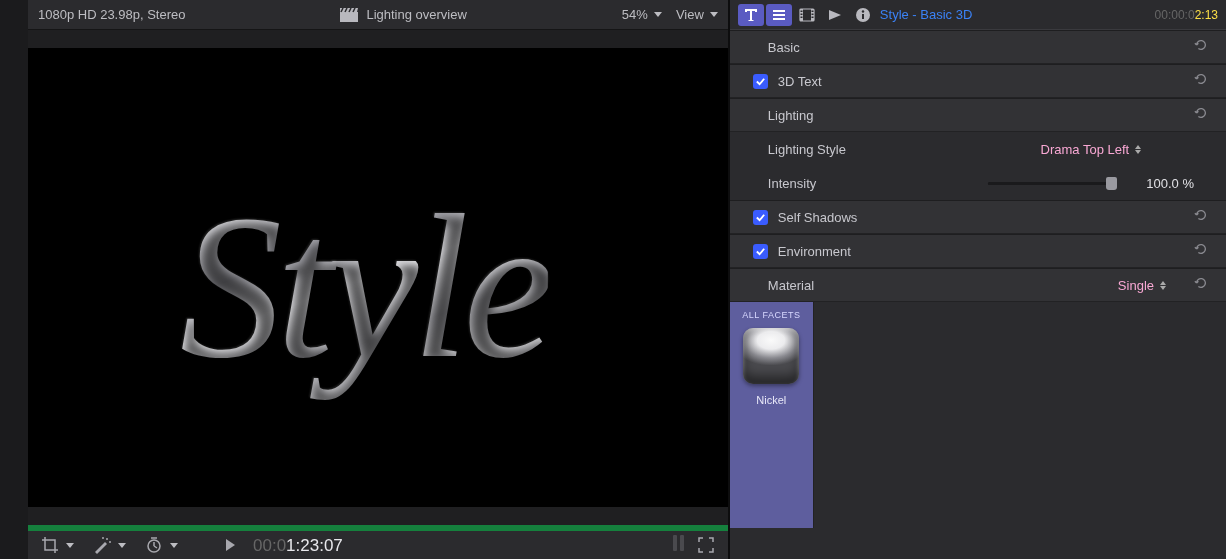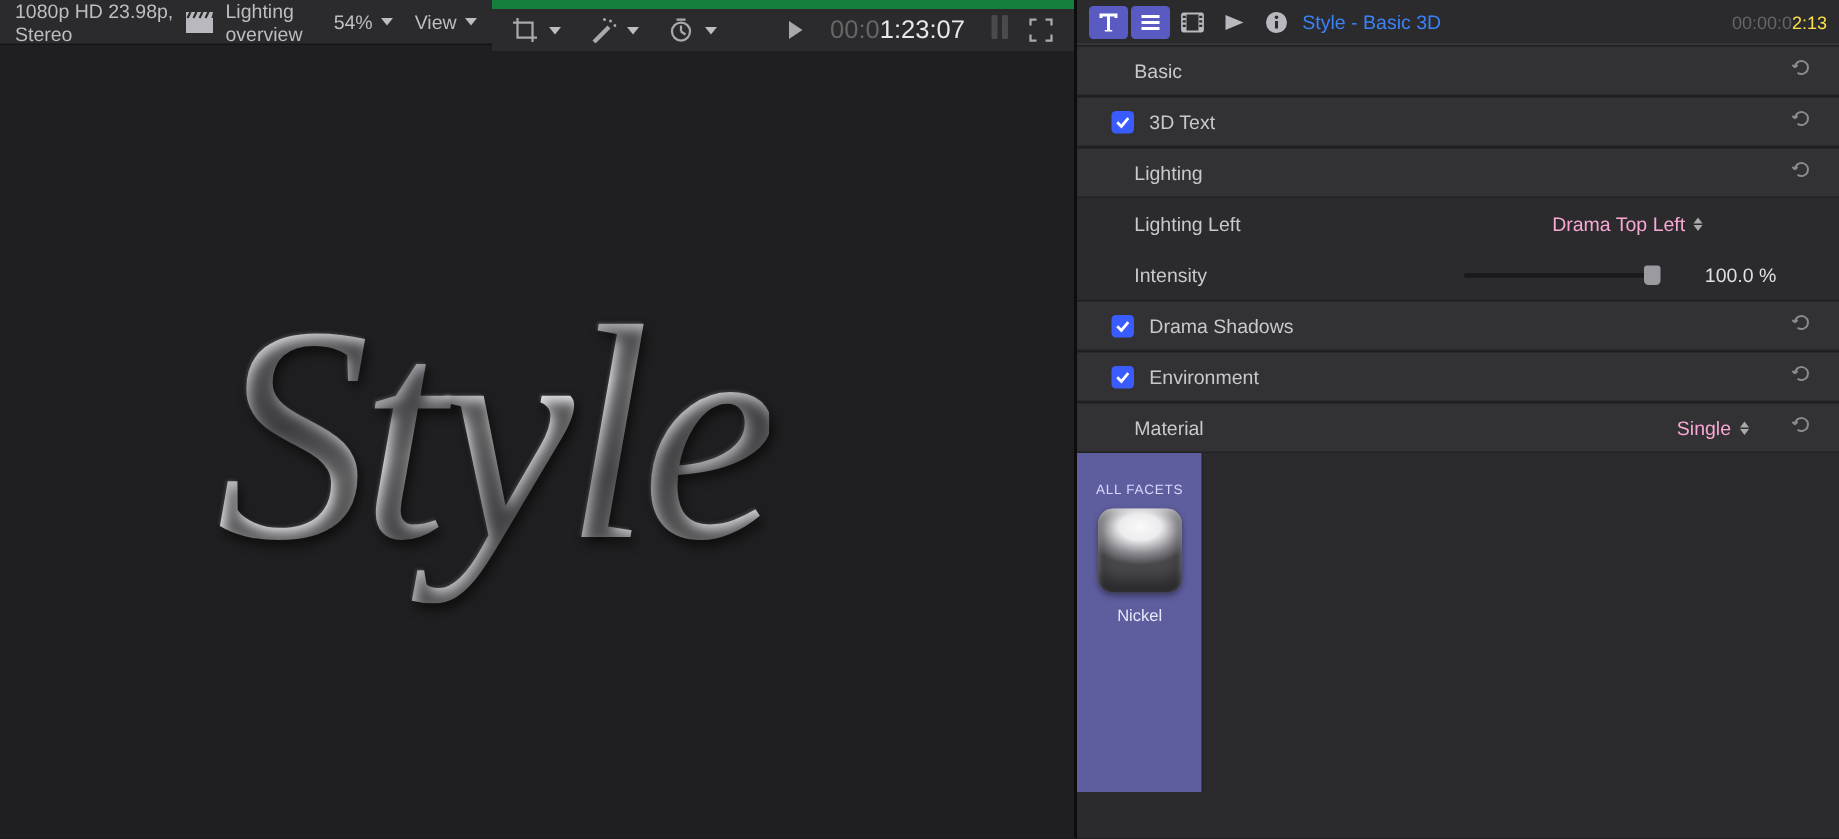--- a/index.html
+++ b/index.html
@@ -1,17 +1,17 @@
 <!DOCTYPE html>
 <html><head>
 <meta charset="utf-8">
 <style>
   * { box-sizing: border-box; margin: 0; padding: 0; font-family: -apple-system, "Helvetica Neue", Arial, sans-serif; }
   body { background: #1b1b1d; color: #c8c8ce; width: 1226px; height: 559px; overflow: hidden; display: flex; }
-  .viewer { width: 751px; height: 559px; display: flex; flex-direction: row; background: #1f1f21; border-right: 2px solid #0d0d0e;}
+  .viewer { width: 751px; height: 559px; display: flex; flex-direction: column; background: #1f1f21; border-right: 2px solid #0d0d0e; margin-left: 28px;}
   .inspector { width: 531px; height: 559px; background: #2b2b2e; display: flex; flex-direction: column; }
   
   
   .v-top { height: 30px; background: #2b2b2e; display: flex; align-items: center; padding: 0 10px; font-size: 13px; color: #bdbdc2; border-bottom: 1px solid #151516;}
   .v-top .spacer { flex: 1; }
   .v-top .clip { display: flex; align-items: center; gap: 8px; }
   .v-top .zoom { margin-right: 14px; display:flex; align-items:center; gap:6px; }
   .v-top .view { display:flex; align-items:center; gap:6px; }
   .chev { width:0; height:0; border-left:4px solid transparent; border-right:4px solid transparent; border-top:5px solid #bdbdc2; }
   
@@ -59,21 +59,21 @@
   .updn .u { border-bottom:4px solid #aaa;}
   .updn .d { border-top:4px solid #aaa;}
   
   .slider { flex:1; height:3px; background:#1a1a1c; border-radius:2px; position:relative; max-width:130px;}
   .slider .fill { position:absolute; left:0; top:0; bottom:0; width:100%; background:#1a1a1c; border-radius:2px;}
   .slider .knob { position:absolute; right:-1px; top:-5px; width:11px; height:13px; background:#9a9aa0; border-radius:2px 2px 3px 3px;}
   .val { width:70px; text-align:right; color:#e0e0e4;}
   
   
   .mat-area { padding:0; display:flex; background:#2b2b2e;}
-  .mat-well { width:84px; background:#5e5e9e; padding:19px 0 10px; display:flex; flex-direction:column; align-items:center; gap:4px; border-right:1px solid #222224; height:226px;}
+  .mat-well { width:84px; background:#5e5e9e; padding:8px 0 10px; display:flex; flex-direction:column; align-items:center; gap:4px; border-right:1px solid #222224; height:226px;}
   .mat-well .hdr { font-size:9px; letter-spacing:0.5px; color:#d8d8ff;}
   .mat-swatch { width:56px; height:56px; border-radius:10px; 
     background: radial-gradient(ellipse 70% 45% at 50% 22%, #fafafa 0%, #ececee 35%, #8a8a90 70%, #4a4a4e 100%);
     box-shadow: inset 0 -8px 12px rgba(0,0,0,.5), inset 0 2px 4px rgba(255,255,255,.6), 0 2px 4px rgba(0,0,0,.4);
     margin-top:4px;
   }
   .mat-name { font-size:11px; color:#e8e8f8; margin-top:6px;}
   
   svg { display:block; }
   .reset-icon { width:14px; height:14px; }
@@ -238,21 +238,21 @@
     <span class="label">Lighting</span>
     <span class="ctrl"></span>
     <span class="reset">
       <svg class="reset-icon" viewBox="0 0 16 16" fill="none" stroke="#8a8a90" stroke-width="1.5">
           <path d="M3 8 A5 5 0 1 1 5 12 M3 8 L1 6 M3 8 L5 6"></path>
         </svg>
     </span>
   </div>
 
   <div class="row sub">
-    <span class="label">Lighting Left</span>
+    <span class="label">Lighting Style</span>
     <span class="ctrl" style="justify-content:center;">
       <span class="popup">
         <span>Drama Top Left</span>
         <span class="updn">
             <span class="u"></span>
             <span class="d"></span>
           </span>
       </span>
     </span>
     <span style="width:18px;"></span>
@@ -269,21 +269,21 @@
     </span>
     <span style="width:18px;"></span>
   </div>
 
   <div class="row section">
     <span class="checkbox">
       <svg viewBox="0 0 12 12" stroke="#fff" stroke-width="2" fill="none">
           <path d="M2 6 L5 9 L10 3"></path>
         </svg>
     </span>
-    <span class="label">Drama Shadows</span>
+    <span class="label">Self Shadows</span>
     <span class="ctrl"></span>
     <span class="reset">
       <svg class="reset-icon" viewBox="0 0 16 16" fill="none" stroke="#8a8a90" stroke-width="1.5">
           <path d="M3 8 A5 5 0 1 1 5 12 M3 8 L1 6 M3 8 L5 6"></path>
         </svg>
     </span>
   </div>
 
   <div class="row section">
     <span class="checkbox">

